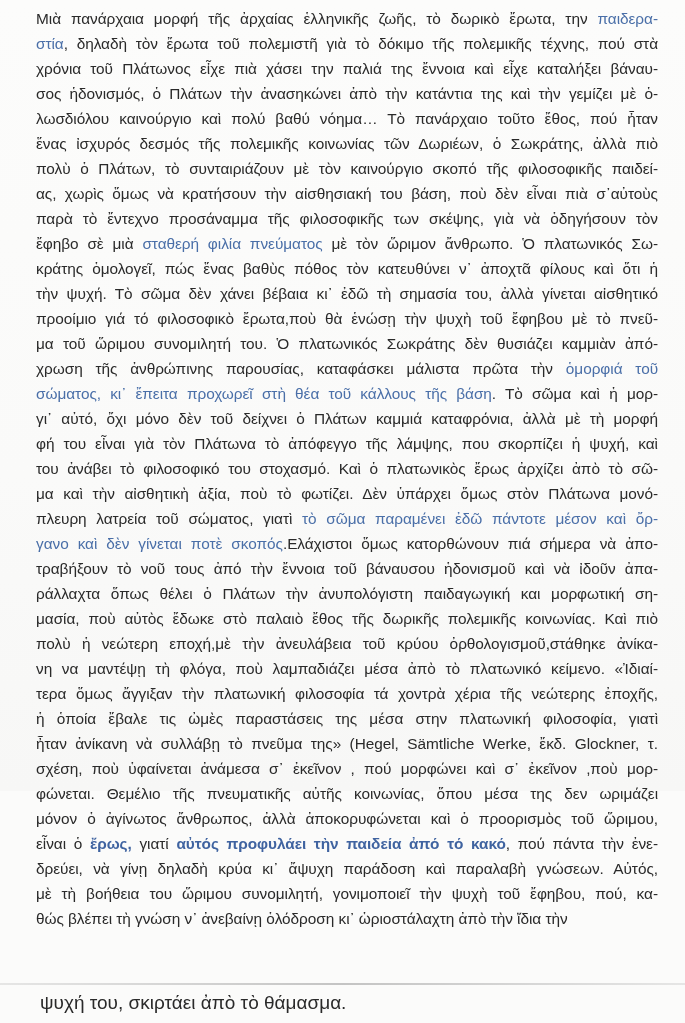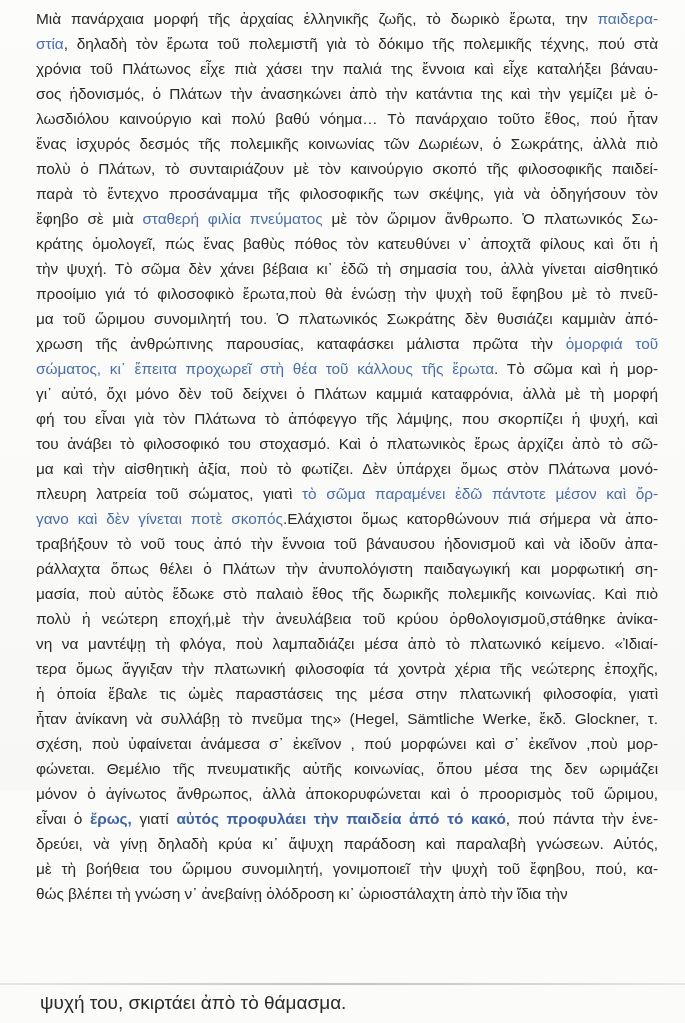--- a/index.html
+++ b/index.html
@@ -69,28 +69,29 @@
 
 <div class="page">
   <div class="body-text" id="body-text">
       <div class="line"><span>Μιὰ πανάρχαια μορφή τῆς ἀρχαίας ἑλληνικῆς ζωῆς, τὸ δωρικὸ ἔρωτα, την </span><span class="hl">παιδερα-</span></div>
       <div class="line"><span class="hl">στία</span><span>, δηλαδὴ τὸν ἔρωτα τοῦ πολεμιστῆ γιὰ τὸ δόκιμο τῆς πολεμικῆς τέχνης, πού στὰ</span></div>
       <div class="line"><span>χρόνια τοῦ Πλάτωνος εἶχε πιὰ χάσει την παλιά της ἔννοια καὶ εἶχε καταλήξει βάναυ-</span></div>
       <div class="line"><span>σος ἡδονισμός, ὁ Πλάτων τὴν ἀνασηκώνει ἀπὸ τὴν κατάντια της καὶ τὴν γεμίζει μὲ ὁ-</span></div>
       <div class="line"><span>λωσδιόλου καινούργιο καὶ πολύ βαθύ νόημα… Τὸ πανάρχαιο τοῦτο ἔθος, πού ἦταν</span></div>
       <div class="line"><span>ἕνας ἰσχυρός δεσμός τῆς πολεμικῆς κοινωνίας τῶν Δωριέων, ὁ Σωκράτης, ἀλλὰ πιὸ</span></div>
       <div class="line"><span>πολὺ ὁ Πλάτων, τὸ συνταιριάζουν μὲ τὸν καινούργιο σκοπό τῆς φιλοσοφικῆς παιδεί-</span></div>
+      <div class="line"><span>ας, χωρὶς ὅμως νὰ κρατήσουν τὴν αἰσθησιακή του βάση, ποὺ δὲν εἶναι πιὰ σ᾽αὐτοὺς</span></div>
       <div class="line"><span>παρὰ τὸ ἔντεχνο προσάναμμα τῆς φιλοσοφικῆς των σκέψης, γιὰ νὰ ὁδηγήσουν τὸν</span></div>
       <div class="line"><span>ἔφηβο σὲ μιὰ </span><span class="hl">σταθερή φιλία πνεύματος</span><span> μὲ τὸν ὥριμον ἄνθρωπο. Ὁ πλατωνικός Σω-</span></div>
       <div class="line"><span>κράτης ὁμολογεῖ, πώς ἕνας βαθὺς πόθος τὸν κατευθύνει ν᾽ ἀποχτᾶ φίλους καὶ ὅτι ἡ</span></div>
       <div class="line"><span>τὴν ψυχή. Τὸ σῶμα δὲν χάνει βέβαια κι᾽  ἐδῶ τὴ σημασία του, ἀλλὰ γίνεται αἰσθητικό</span></div>
       <div class="line"><span>προοίμιο γιά τό φιλοσοφικὸ ἔρωτα,ποὺ θὰ ἑνώσῃ τὴν ψυχὴ τοῦ ἔφηβου μὲ τὸ πνεῦ-</span></div>
       <div class="line"><span>μα τοῦ ὥριμου συνομιλητή του. Ὁ πλατωνικός Σωκράτης δὲν θυσιάζει καμμιὰν ἀπό-</span></div>
       <div class="line"><span>χρωση τῆς ἀνθρώπινης παρουσίας, καταφάσκει μάλιστα πρῶτα  τὴν </span><span class="hl">ὁμορφιά τοῦ</span></div>
-      <div class="line"><span class="hl">σώματος, κι᾽ ἔπειτα προχωρεῖ στὴ θέα τοῦ κάλλους τῆς ἔρωτα</span><span>. Τὸ σῶμα καὶ ἡ μορ-</span></div>
+      <div class="line"><span class="hl">σώματος, κι᾽ ἔπειτα προχωρεῖ στὴ θέα τοῦ κάλλους τῆς βάση</span><span>. Τὸ σῶμα καὶ ἡ μορ-</span></div>
       <div class="line"><span>γι᾽ αὐτό, ὄχι μόνο δὲν τοῦ δείχνει ὁ Πλάτων καμμιά καταφρόνια, ἀλλὰ μὲ τὴ μορφή</span></div>
       <div class="line"><span>φή του εἶναι γιὰ τὸν Πλάτωνα τὸ ἀπόφεγγο τῆς λάμψης, που σκορπίζει ἡ ψυχή, καὶ</span></div>
       <div class="line"><span>του ἀνάβει τὸ φιλοσοφικό του στοχασμό. Καὶ ὁ πλατωνικὸς ἔρως ἀρχίζει ἀπὸ τὸ σῶ-</span></div>
       <div class="line"><span>μα καὶ τὴν αἰσθητικὴ ἀξία, ποὺ τὸ φωτίζει. Δὲν ὑπάρχει ὅμως στὸν Πλάτωνα μονό-</span></div>
       <div class="line"><span>πλευρη λατρεία τοῦ σώματος, γιατὶ </span><span class="hl">τὸ σῶμα παραμένει ἐδῶ πάντοτε μέσον καὶ ὄρ-</span></div>
       <div class="line"><span class="hl">γανο καὶ δὲν γίνεται ποτὲ σκοπός</span><span>.Ελάχιστοι ὅμως κατορθώνουν πιά σήμερα νὰ ἀπο-</span></div>
       <div class="line"><span>τραβήξουν τὸ νοῦ τους ἀπό τὴν ἔννοια τοῦ βάναυσου ἡδονισμοῦ καὶ νὰ ἰδοῦν ἀπα-</span></div>
       <div class="line"><span>ράλλαχτα ὅπως θέλει ὁ Πλάτων τὴν ἀνυπολόγιστη παιδαγωγική και μορφωτική ση-</span></div>
       <div class="line"><span>μασία, ποὺ αὐτὸς ἔδωκε στὸ παλαιὸ ἔθος τῆς δωρικῆς πολεμικῆς κοινωνίας. Καὶ πιὸ</span></div>
       <div class="line"><span>πολὺ ἡ νεώτερη εποχή,μὲ τὴν ἀνευλάβεια τοῦ κρύου ὀρθολογισμοῦ,στάθηκε ἀνίκα-</span></div>

